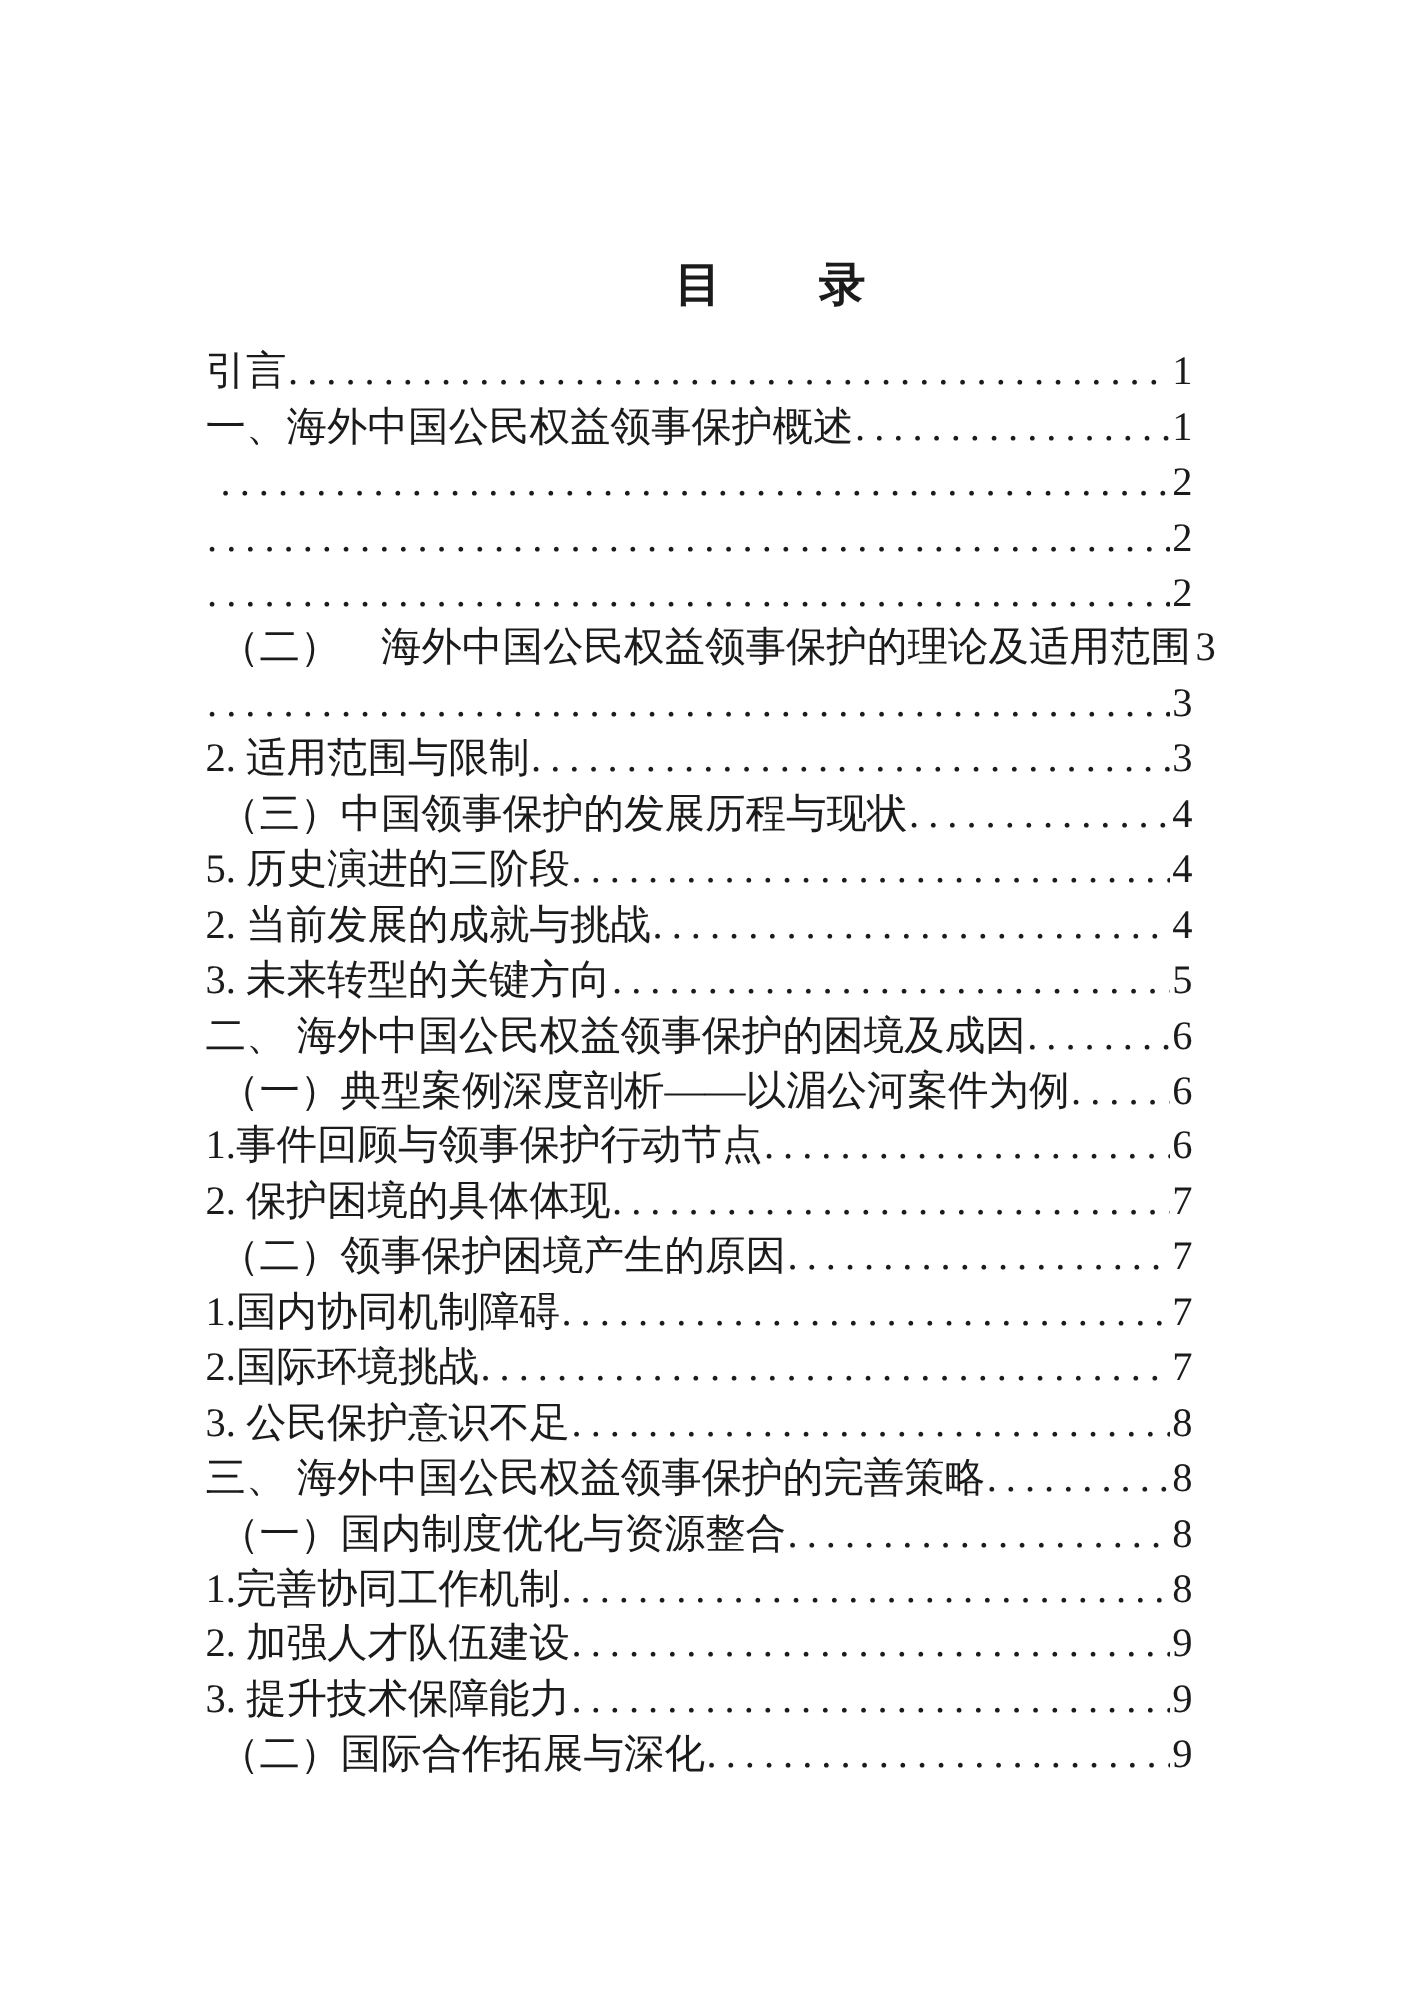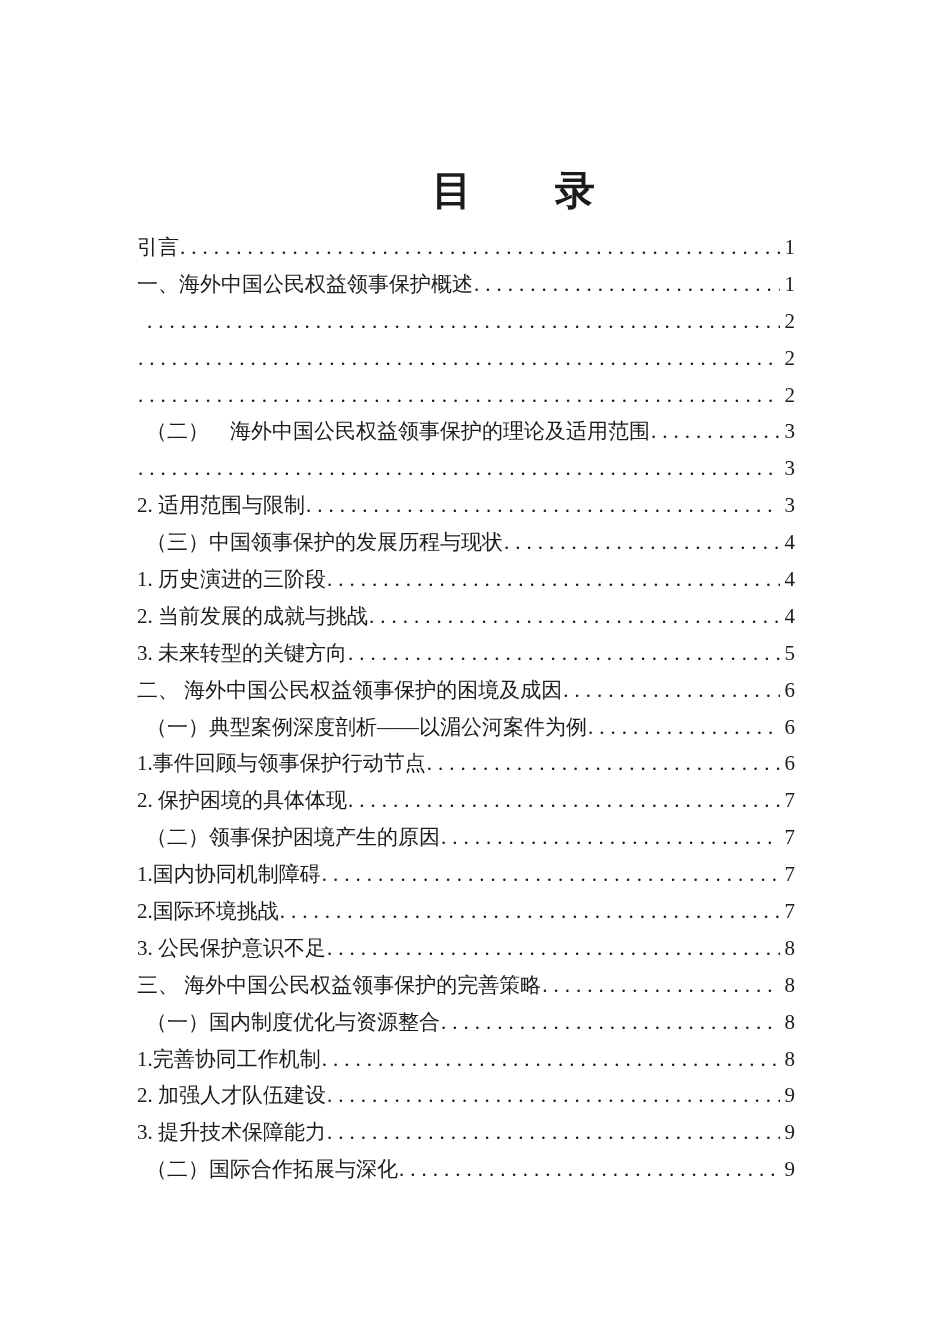--- a/index.html
+++ b/index.html
@@ -17,34 +17,34 @@
     font-family: "Liberation Serif", "DejaVu Serif", serif;
     overflow: hidden;
     box-sizing: border-box;
   }
   .doc-title {
     padding-top: 171px;
     text-align: center;
     text-indent: 78px;
     font-family: "Liberation Sans", "DejaVu Sans", sans-serif;
     font-weight: 700;
-    font-size: 40px;
+    font-size: 31px;
     line-height: 38px;
     letter-spacing: 1px;
     white-space: pre;
   }
   .toc {
     margin: 20px 155px 0 137px;
   }
   .toc-row {
     display: flex;
     align-items: baseline;
     height: 36.9px;
     line-height: 36.9px;
-    font-size: 21px;
+    font-size: 27px;
     white-space: pre;
   }
   .toc-row.level-section {
     padding-left: 9px;
   }
   .toc-label {
     flex: none;
     white-space: pre;
   }
   .toc-dots {
@@ -104,21 +104,21 @@
     <span class="toc-label">2. 适用范围与限制</span>
     <span class="toc-dots">........................................................................................................................</span>
     <span class="toc-page">3</span>
   </div>
       <div class="toc-row level-section">
     <span class="toc-label">（三）中国领事保护的发展历程与现状</span>
     <span class="toc-dots">........................................................................................................................</span>
     <span class="toc-page">4</span>
   </div>
       <div class="toc-row level-item">
-    <span class="toc-label">1. 历史演进的三阶段</span>
+    <span class="toc-label">5. 历史演进的三阶段</span>
     <span class="toc-dots">........................................................................................................................</span>
     <span class="toc-page">4</span>
   </div>
       <div class="toc-row level-item">
     <span class="toc-label">2. 当前发展的成就与挑战</span>
     <span class="toc-dots">........................................................................................................................</span>
     <span class="toc-page">4</span>
   </div>
       <div class="toc-row level-item">
     <span class="toc-label">3. 未来转型的关键方向</span>

